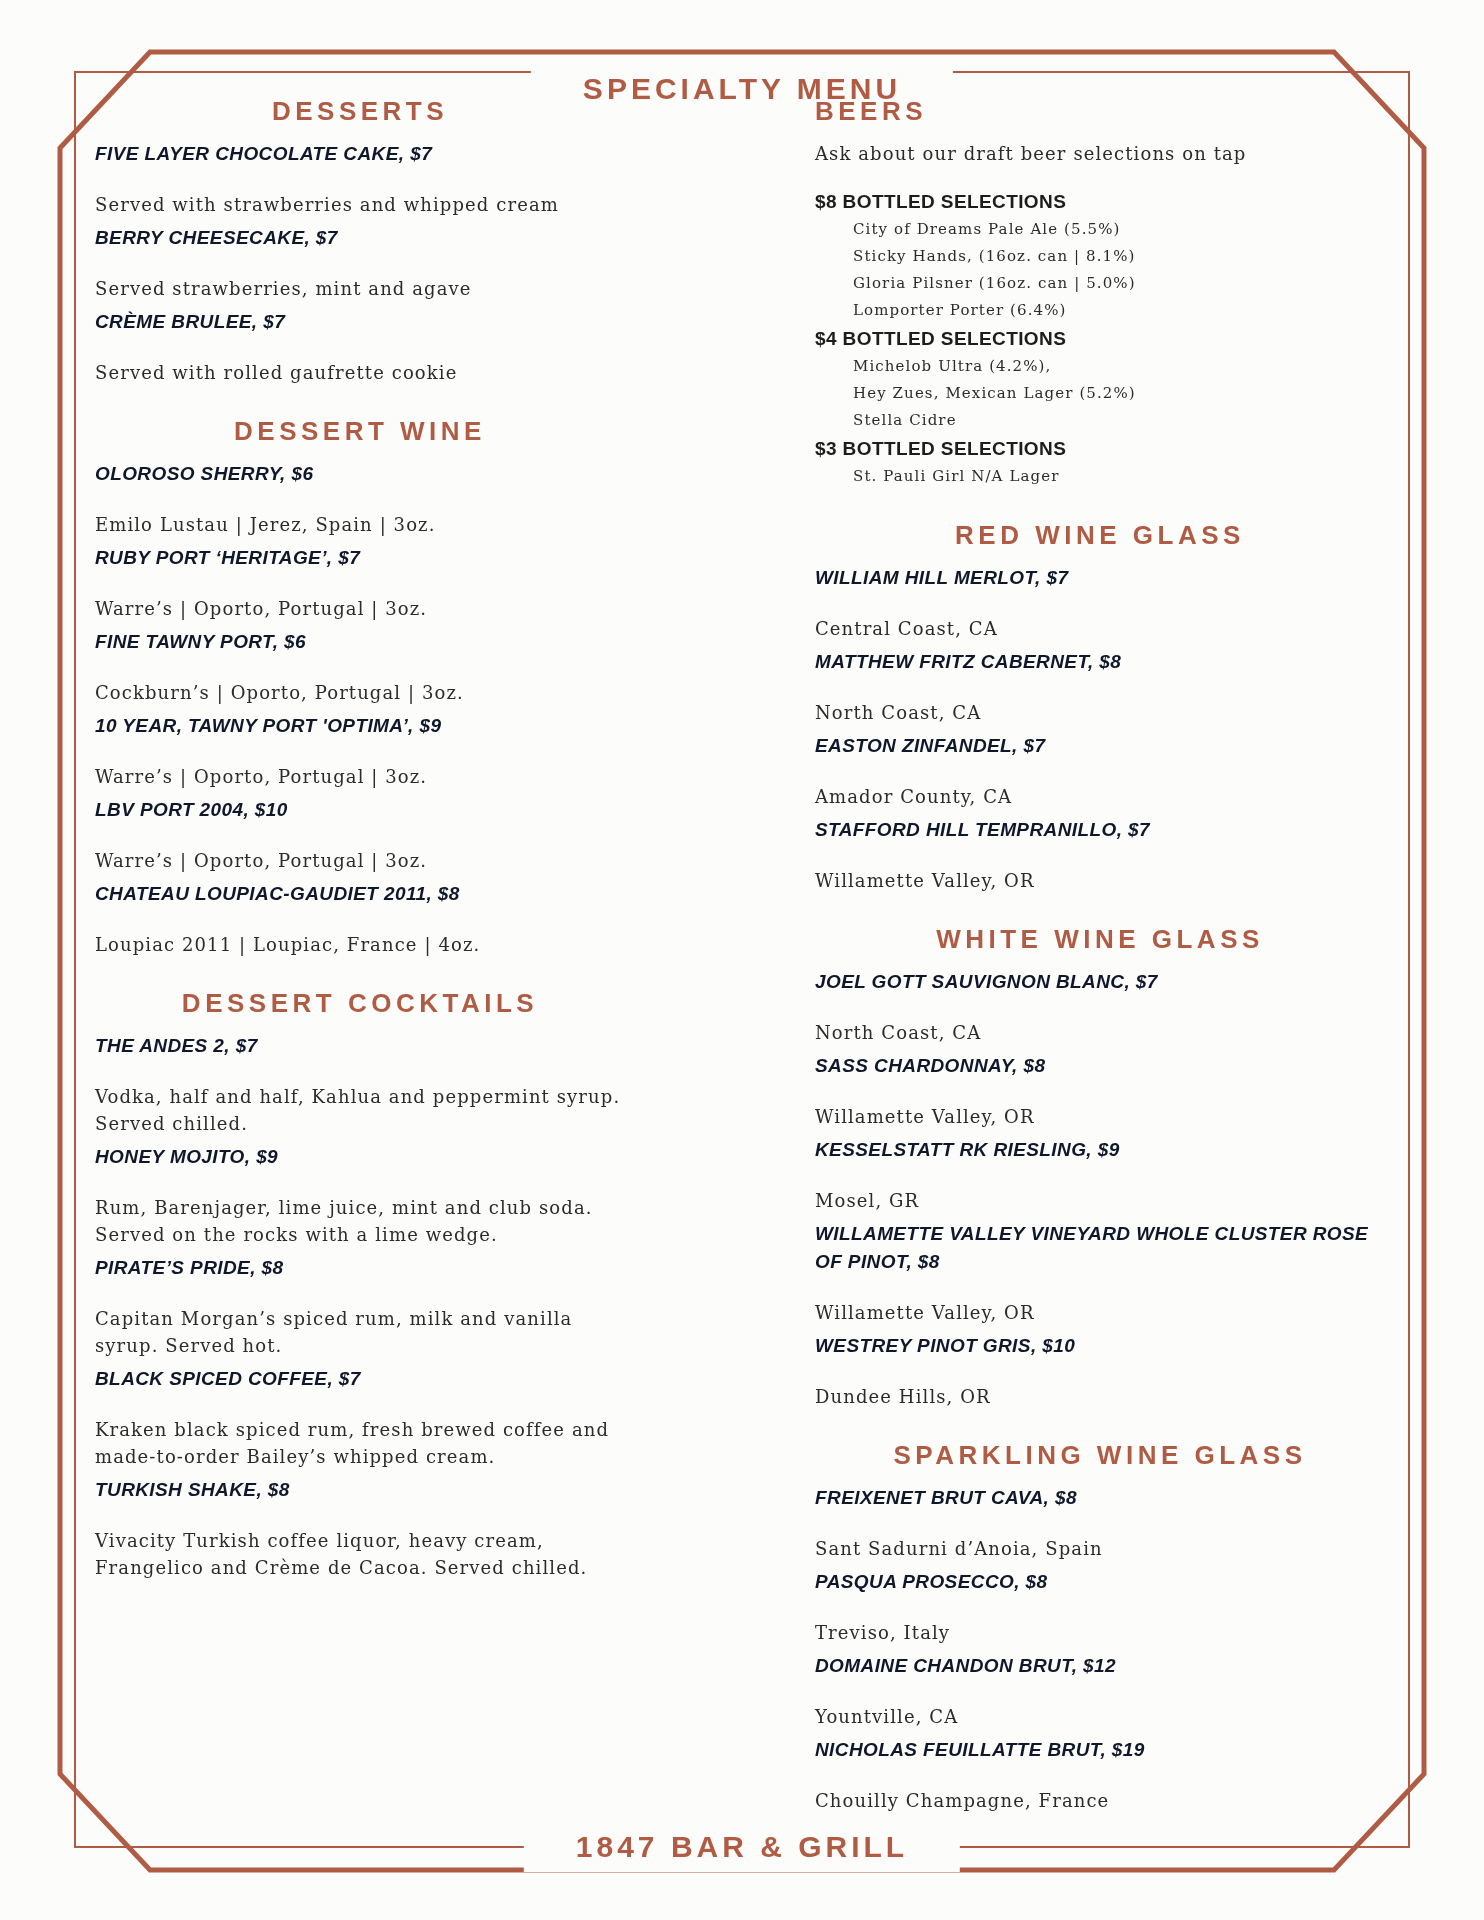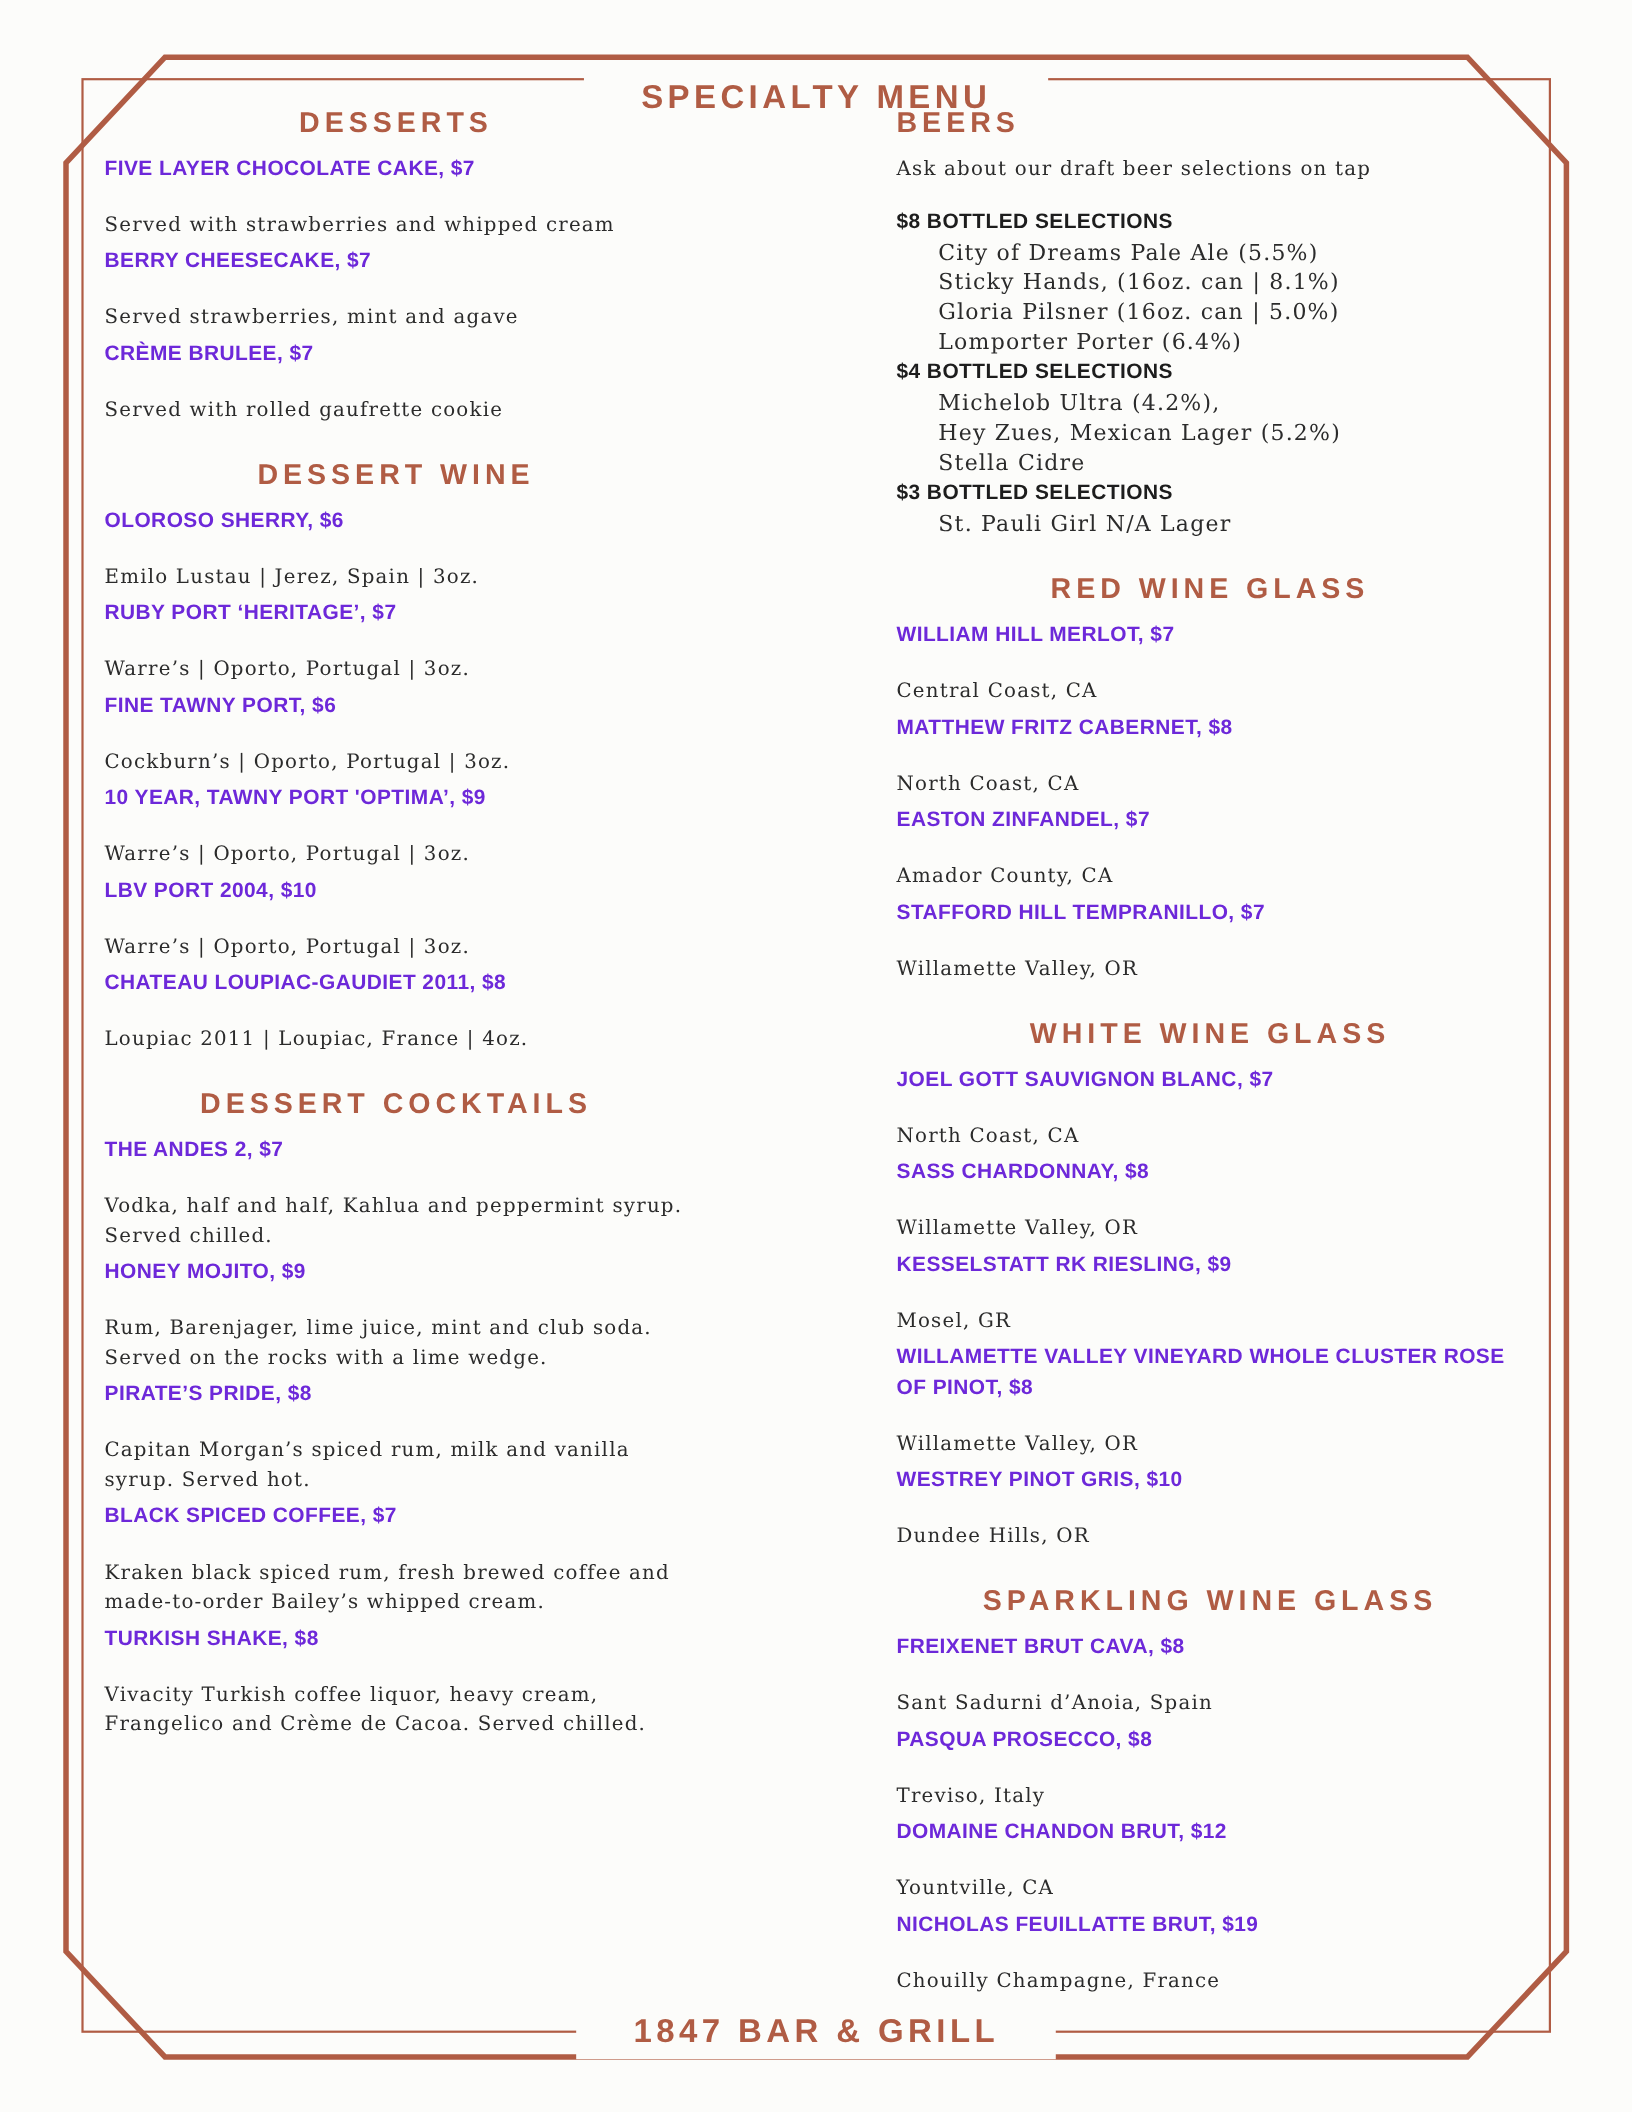--- a/index.html
+++ b/index.html
@@ -50,21 +50,22 @@
   }
   .section-header.first { margin-top: 4px; }
   .section-header.align-left { text-align: left; }
 
   .menu-item { margin-bottom: 6px; }
   .item-name {
     font-size: 19px;
     font-weight: bold;
     letter-spacing: 0.4px;
     line-height: 28px;
-    color: #6d28d9;
+    color: #0f172a;
+    font-style: italic;
   }
   .item-desc {
     font-family: "DejaVu Serif", "Liberation Serif", serif;
     font-size: 18px;
     letter-spacing: 1.1px;
     line-height: 27px;
     color: #2b2b2b;
     margin-top: 23px;
   }
 
@@ -78,21 +79,21 @@
   }
   .beer-group-label {
     font-size: 19px;
     font-weight: bold;
     letter-spacing: 0.4px;
     line-height: 29px;
     color: #1d1d1d;
   }
   .beer-line {
     font-family: "DejaVu Serif", "Liberation Serif", serif;
-    font-size: 20px;
+    font-size: 15px;
     letter-spacing: 1.1px;
     line-height: 27px;
     color: #2b2b2b;
     padding-left: 38px;
   }
 </style>
 </head>
 <body>
 
 <div class="page">

